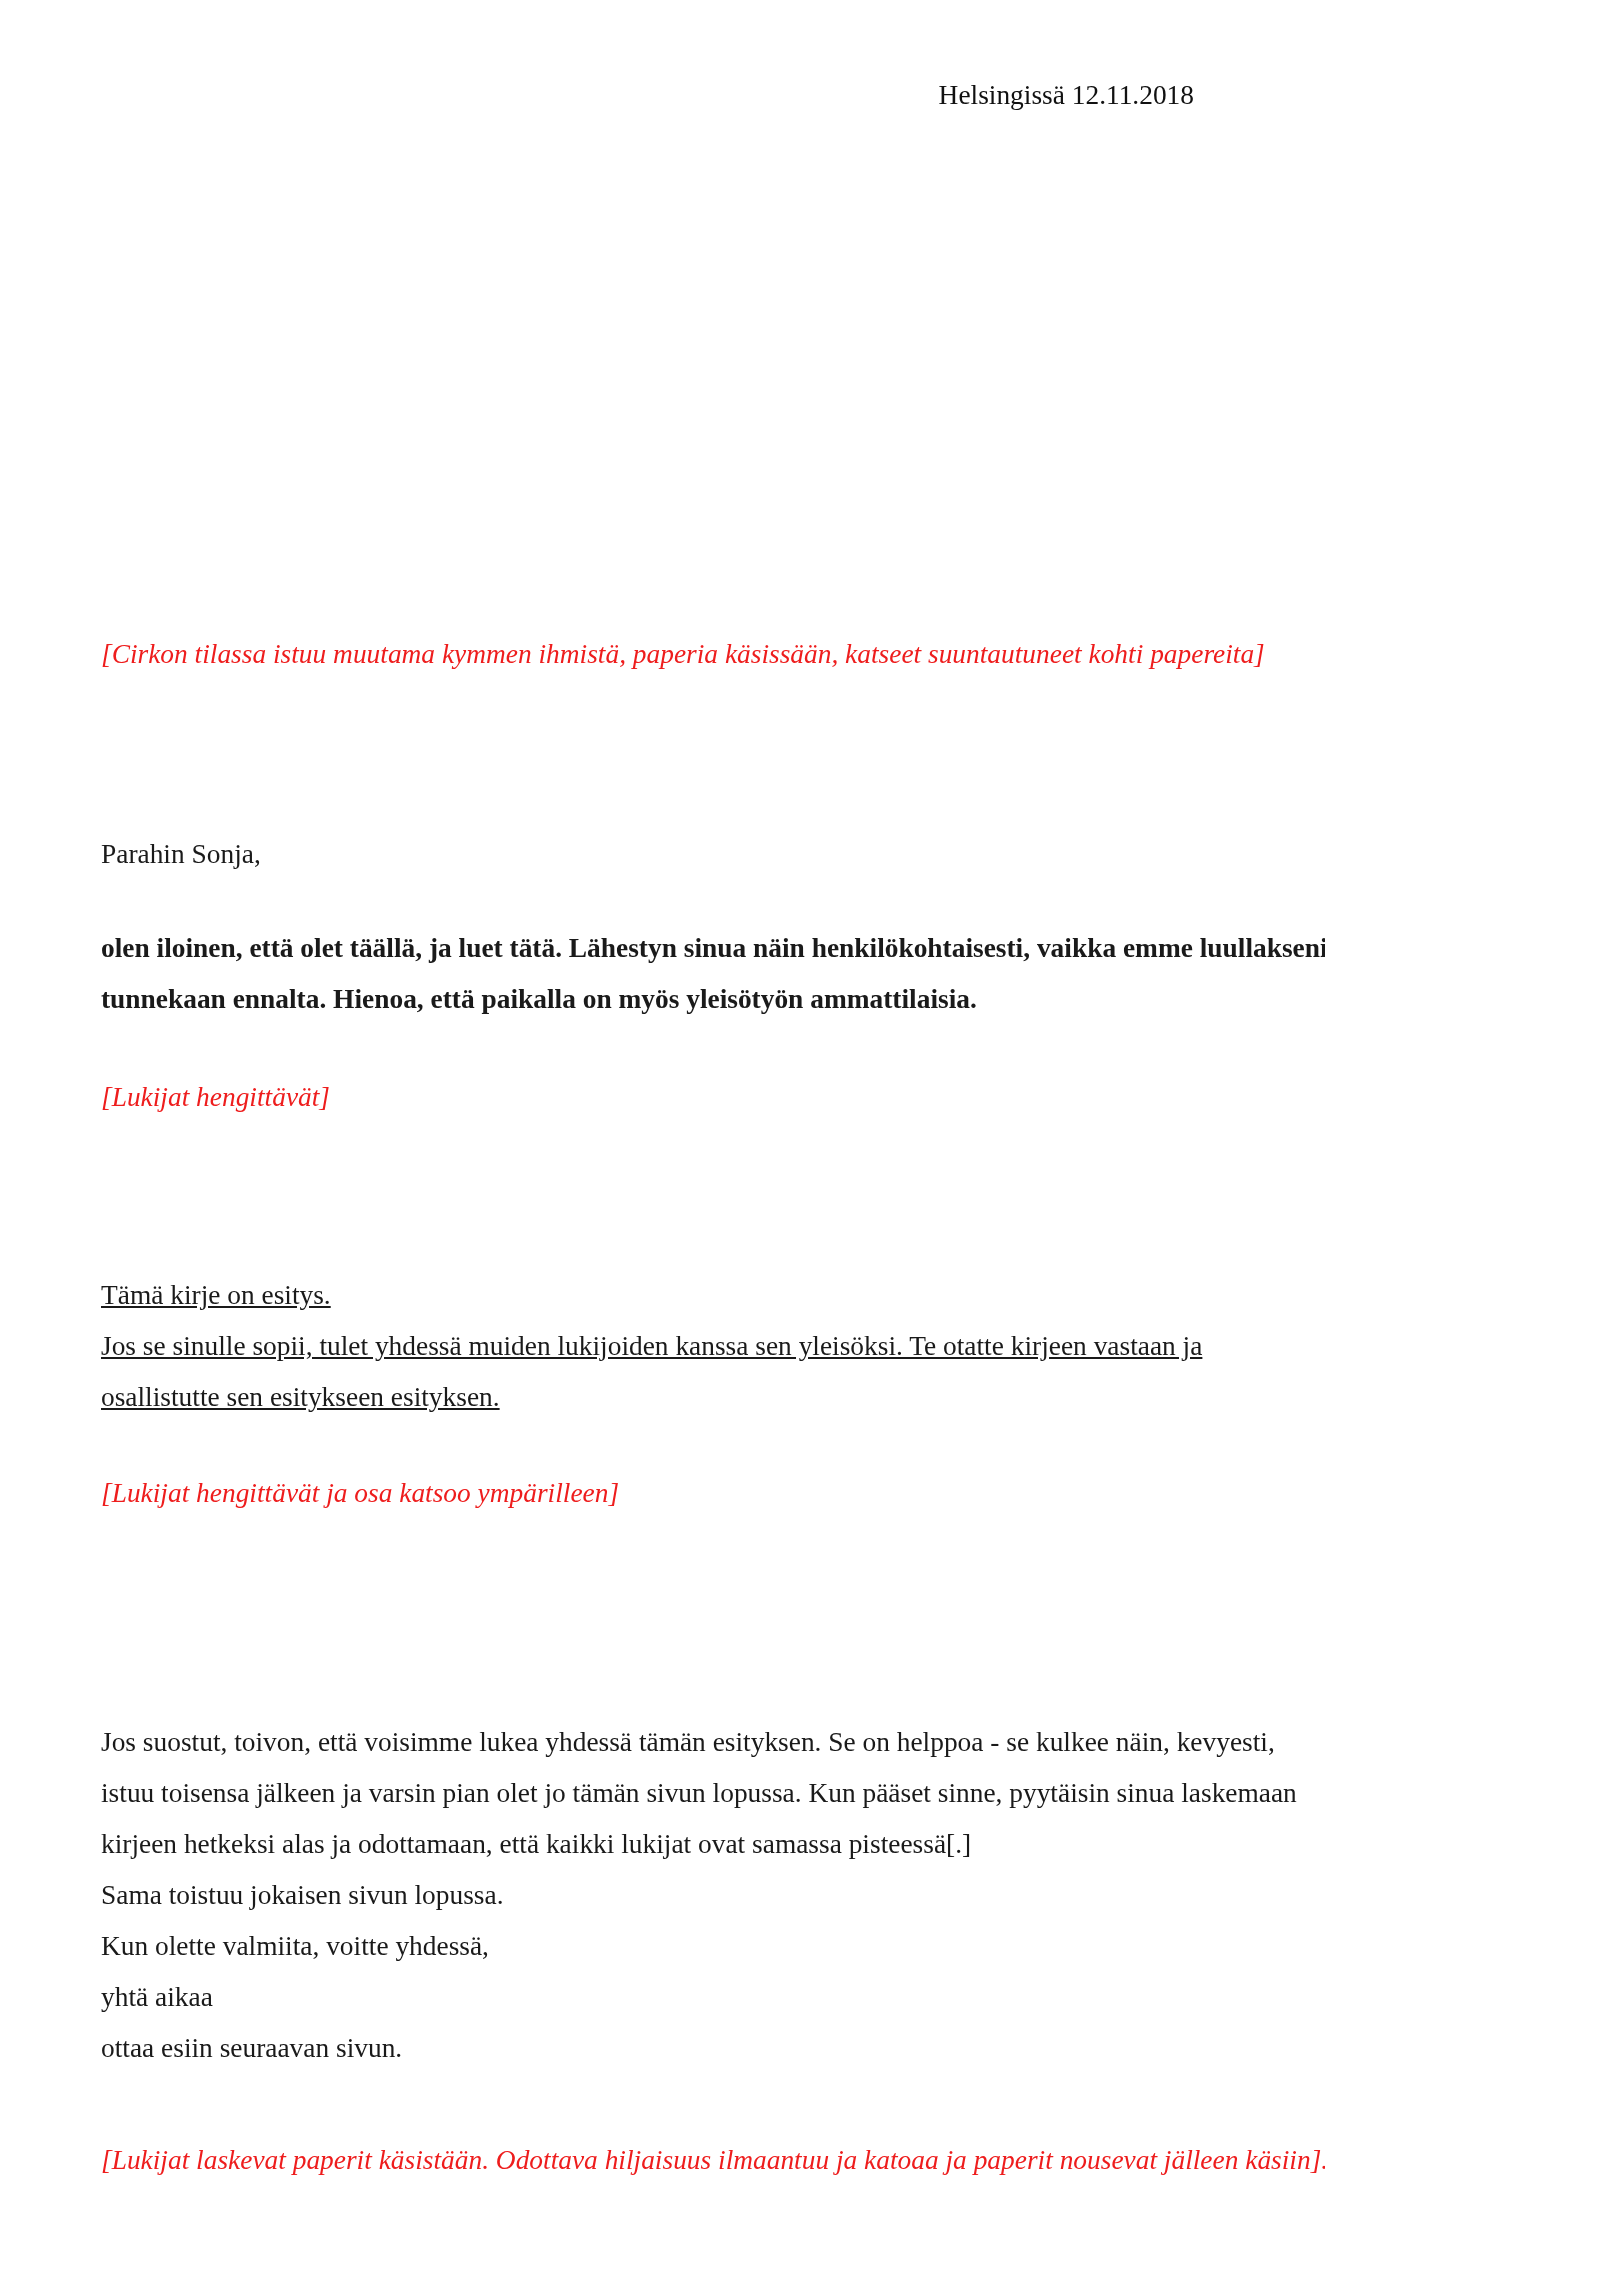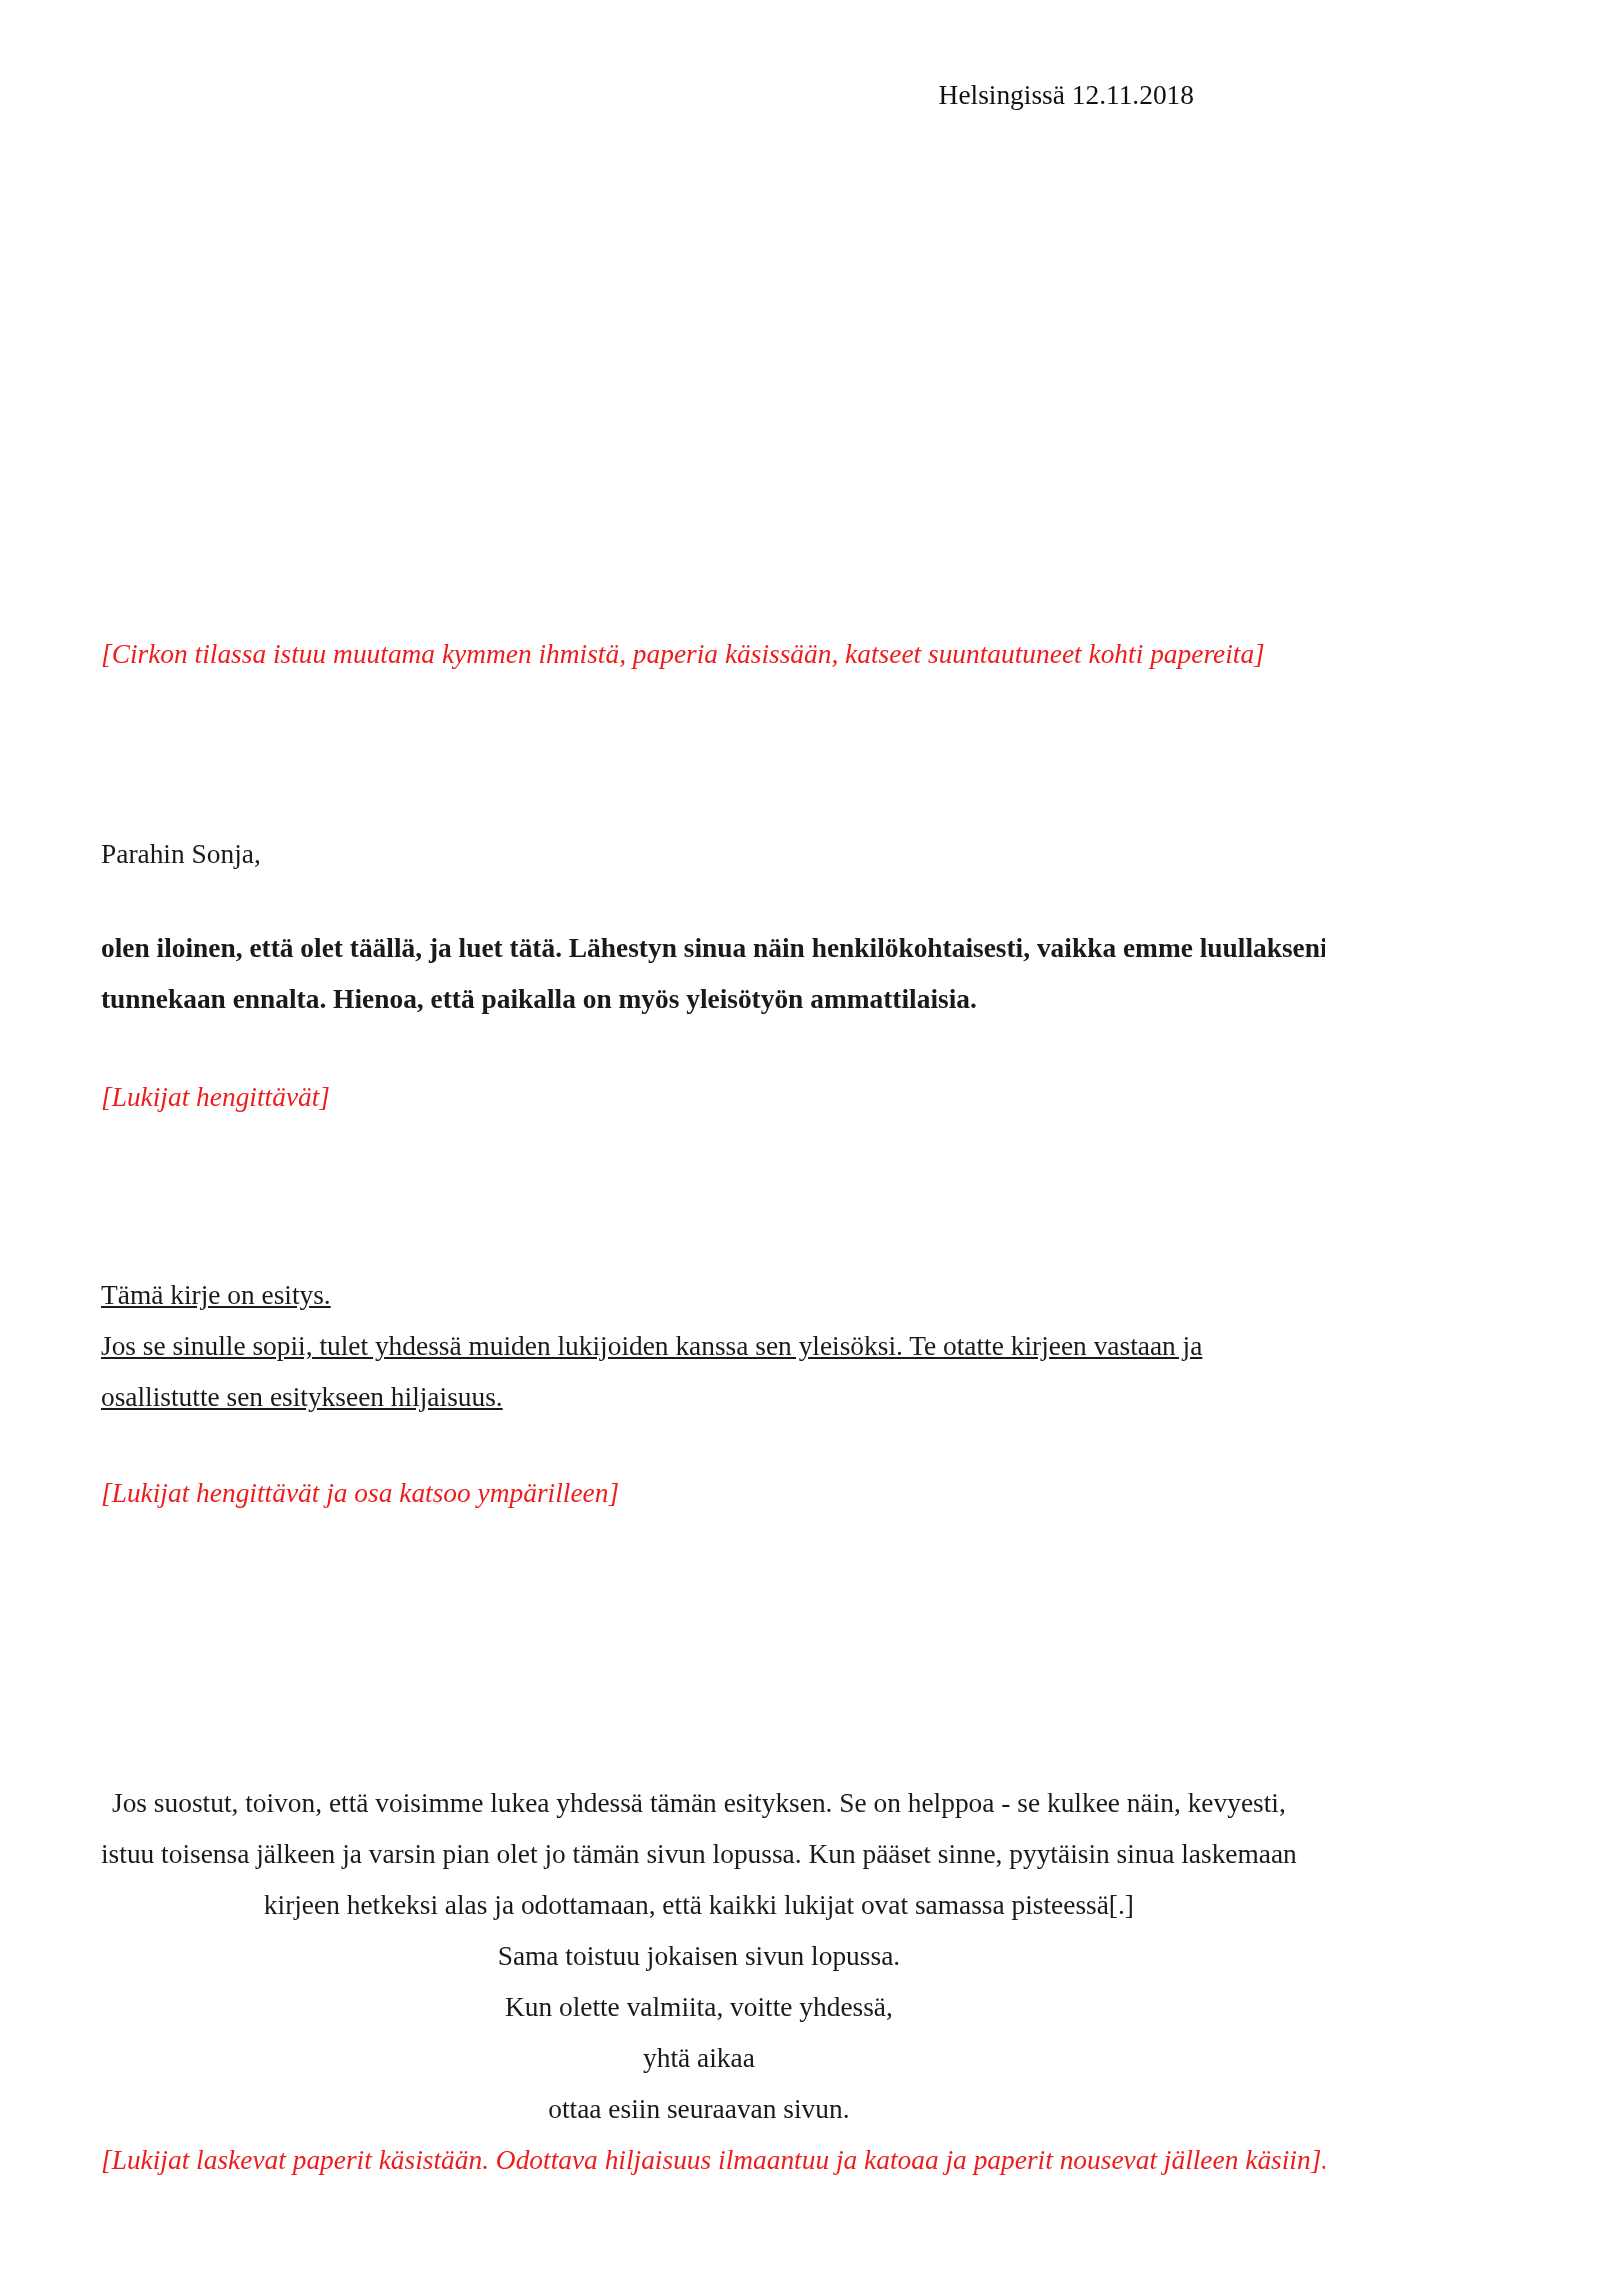--- a/index.html
+++ b/index.html
@@ -59,26 +59,26 @@
   <div class="block para" style="top: 923px; font-weight: bold;">
     <div>olen iloinen, että olet täällä, ja luet tätä. Lähestyn sinua näin henkilökohtaisesti, vaikka emme luullakseni</div>
     <div>tunnekaan ennalta. Hienoa, että paikalla on myös yleisötyön ammattilaisia.</div>
   </div>
 
   <div class="block stage" style="top: 1080px;">[Lukijat hengittävät]</div>
 
   <div class="block para" style="top: 1270px; text-decoration: underline;">
     <div>Tämä kirje on esitys.</div>
     <div>Jos se sinulle sopii, tulet yhdessä muiden lukijoiden kanssa sen yleisöksi. Te otatte kirjeen vastaan ja</div>
-    <div>osallistutte sen esitykseen hiljaisuus.</div>
+    <div>osallistutte sen esitykseen esityksen.</div>
   </div>
 
   <div class="block stage" style="top: 1476px;">[Lukijat hengittävät ja osa katsoo ympärilleen]</div>
 
-  <div class="block para" style="top: 1778px; text-align: center;">
+  <div class="block para" style="top: 1717px;">
     <div>Jos suostut, toivon, että voisimme lukea yhdessä tämän esityksen. Se on helppoa - se kulkee näin, kevyesti,</div>
     <div>istuu toisensa jälkeen ja varsin pian olet jo tämän sivun lopussa. Kun pääset sinne, pyytäisin sinua laskemaan</div>
     <div>kirjeen hetkeksi alas ja odottamaan, että kaikki lukijat ovat samassa pisteessä[.]</div>
     <div>Sama toistuu jokaisen sivun lopussa.</div>
     <div>Kun olette valmiita, voitte yhdessä,</div>
     <div>yhtä aikaa</div>
     <div>ottaa esiin seuraavan sivun.</div>
   </div>
 
   <div class="block stage" style="top: 2111px; margin-top: 32px;">[Lukijat laskevat paperit käsistään. Odottava hiljaisuus ilmaantuu ja katoaa ja paperit nousevat jälleen käsiin].</div>

